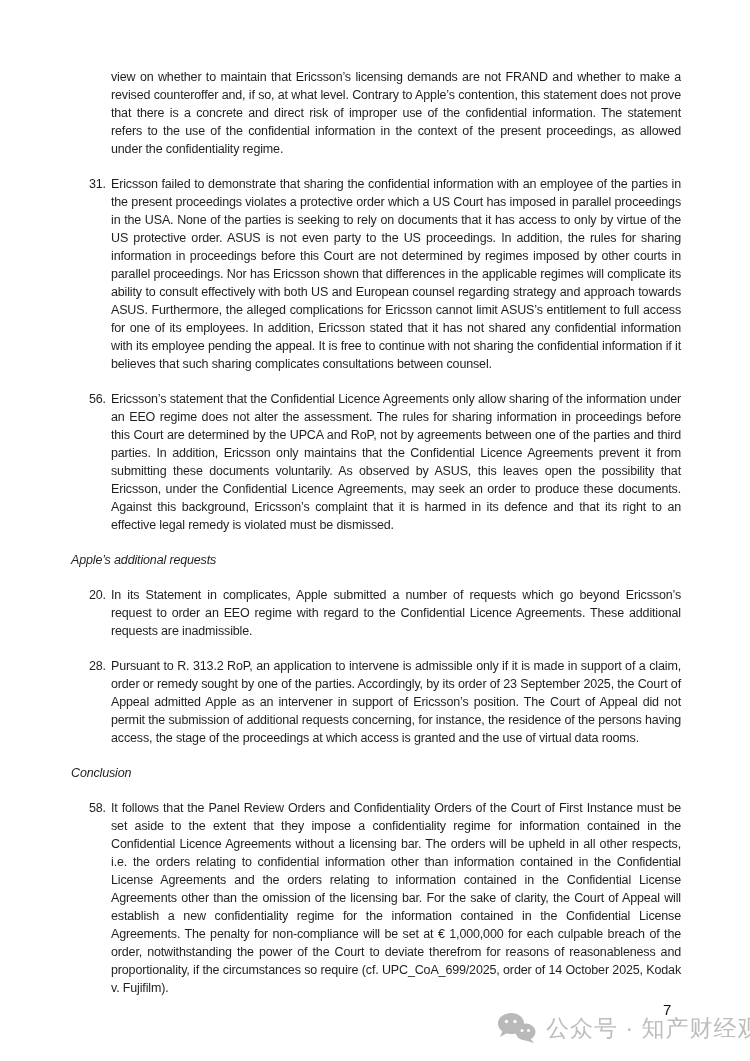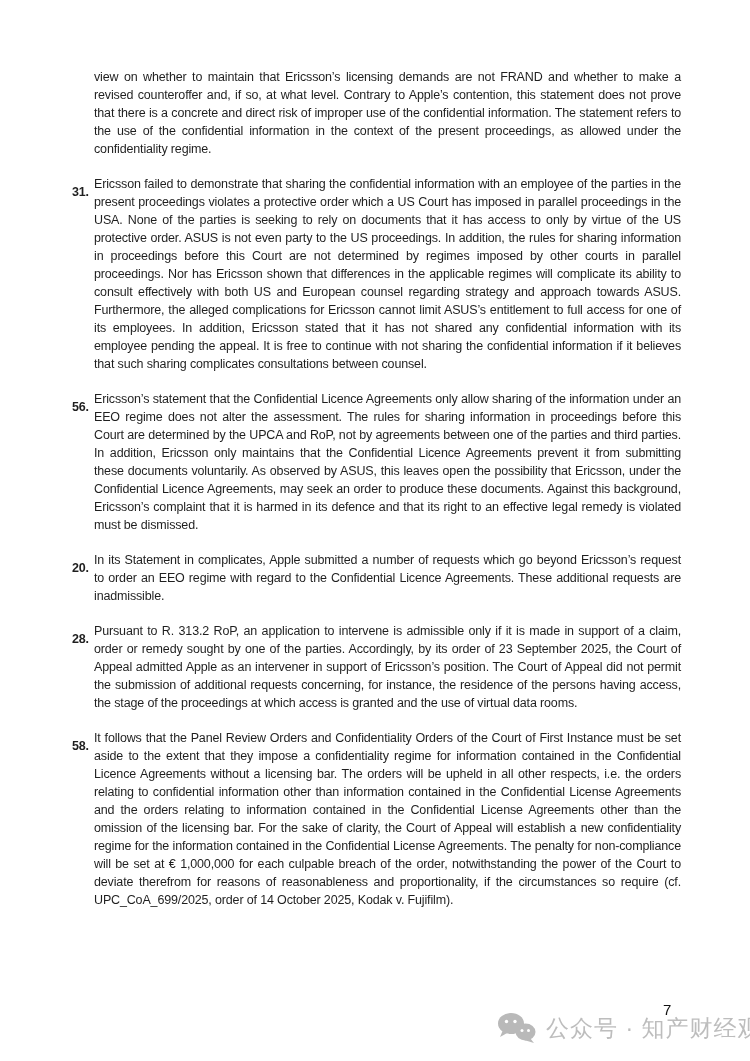--- a/index.html
+++ b/index.html
@@ -15,28 +15,27 @@
   .doc {
     position: absolute;
     left: 71px;
     top: 68px;
     width: 610px;
     font-size: 12.5px;
     line-height: 18px;
     letter-spacing: -0.15px;
     text-align: justify;
   }
-  .block { margin: 0 0 17px 1px; }
+  .block { margin: 0 0 17px 18px; }
   .num-para { position: relative; padding-left: 22px; }
   .num-para .num {
     position: absolute;
     left: 0;
-    top: 8px;
+    top: 0;
     text-align: center;
-    font-weight: bold;
   }
   .cont { padding-left: 22px; }
   .heading {
     font-style: italic;
     text-align: left;
     margin: 17px 0 17px 0;
   }
   .page-number {
     position: absolute;
     left: 663px;
@@ -77,31 +76,33 @@
   <div class="block num-para">
     <span class="num">31.</span>
     <div>Ericsson failed to demonstrate that sharing the confidential information with an employee of the parties in the present proceedings violates a protective order which a US Court has imposed in parallel proceedings in the USA. None of the parties is seeking to rely on documents that it has access to only by virtue of the US protective order. ASUS is not even party to the US proceedings. In addition, the rules for sharing information in proceedings before this Court are not determined by regimes imposed by other courts in parallel proceedings. Nor has Ericsson shown that differences in the applicable regimes will complicate its ability to consult effectively with both US and European counsel regarding strategy and approach towards ASUS. Furthermore, the alleged complications for Ericsson cannot limit ASUS’s entitlement to full access for one of its employees. In addition, Ericsson stated that it has not shared any confidential information with its employee pending the appeal. It is free to continue with not sharing the confidential information if it believes that such sharing complicates consultations between counsel.</div>
   </div>
 
   <div class="block num-para">
     <span class="num">56.</span>
     <div>Ericsson’s statement that the Confidential Licence Agreements only allow sharing of the information under an EEO regime does not alter the assessment. The rules for sharing information in proceedings before this Court are determined by the UPCA and RoP, not by agreements between one of the parties and third parties. In addition, Ericsson only maintains that the Confidential Licence Agreements prevent it from submitting these documents voluntarily. As observed by ASUS, this leaves open the possibility that Ericsson, under the Confidential Licence Agreements, may seek an order to produce these documents. Against this background, Ericsson’s complaint that it is harmed in its defence and that its right to an effective legal remedy is violated must be dismissed.</div>
   </div>
 
+  <div class="block heading">Apple’s additional requests</div>
 
   <div class="block num-para">
     <span class="num">20.</span>
     <div>In its Statement in complicates, Apple submitted a number of requests which go beyond Ericsson’s request to order an EEO regime with regard to the Confidential Licence Agreements. These additional requests are inadmissible.</div>
   </div>
 
   <div class="block num-para">
     <span class="num">28.</span>
     <div>Pursuant to R. 313.2 RoP, an application to intervene is admissible only if it is made in support of a claim, order or remedy sought by one of the parties. Accordingly, by its order of 23 September 2025, the Court of Appeal admitted Apple as an intervener in support of Ericsson’s position. The Court of Appeal did not permit the submission of additional requests concerning, for instance, the residence of the persons having access, the stage of the proceedings at which access is granted and the use of virtual data rooms.</div>
   </div>
 
+  <div class="block heading">Conclusion</div>
 
   <div class="block num-para">
     <span class="num">58.</span>
     <div>It follows that the Panel Review Orders and Confidentiality Orders of the Court of First Instance must be set aside to the extent that they impose a confidentiality regime for information contained in the Confidential Licence Agreements without a licensing bar. The orders will be upheld in all other respects, i.e. the orders relating to confidential information other than information contained in the Confidential License Agreements and the orders relating to information contained in the Confidential License Agreements other than the omission of the licensing bar. For the sake of clarity, the Court of Appeal will establish a new confidentiality regime for the information contained in the Confidential License Agreements. The penalty for non-compliance will be set at € 1,000,000 for each culpable breach of the order, notwithstanding the power of the Court to deviate therefrom for reasons of reasonableness and proportionality, if the circumstances so require (cf. UPC_CoA_699/2025, order of 14 October 2025, Kodak v. Fujifilm).</div>
   </div>
 
 </div>
 
 <div class="page-number">7</div>
 

